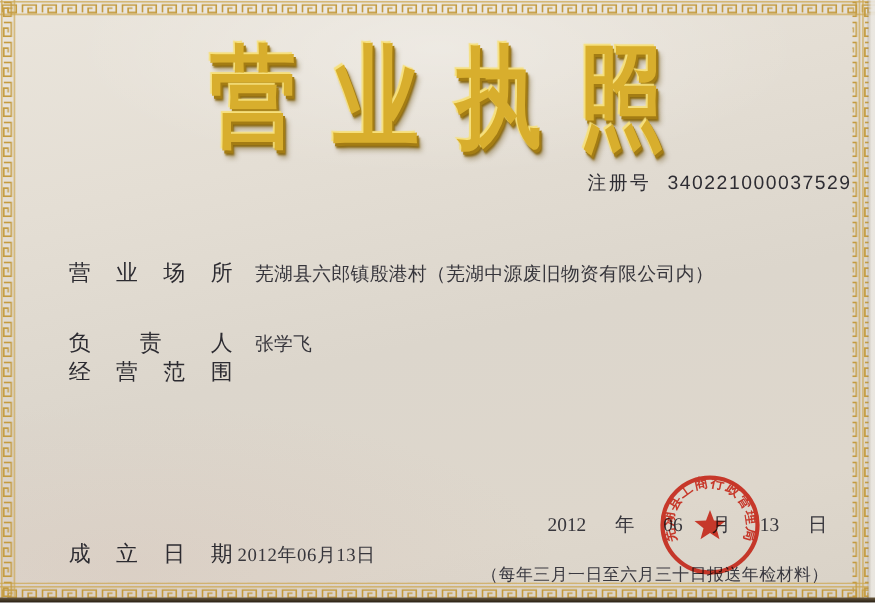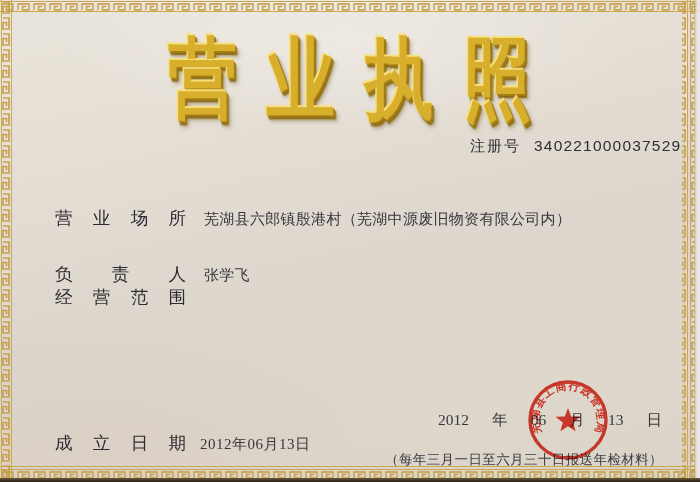--- a/index.html
+++ b/index.html
@@ -29,21 +29,21 @@
   .reg-row .reg-label{letter-spacing:2px;}
   .reg-row .reg-num{margin-left:13px;font-size:15.5px;letter-spacing:1.2px;font-family:Liberation Sans, sans-serif;}
 
   .field-row{position:absolute;left:55px;display:flex;align-items:baseline;white-space:nowrap;}
   .field-label{width:131px;color:#2c2b31;font-size:17.5px;font-weight:500;
     text-align:justify;text-align-last:justify;}
   .field-value{margin-left:18px;color:#37363c;font-size:15px;letter-spacing:.3px;}
   .row-0{top:171px;} .row-1{top:206px;} .row-2{top:262px;} .row-3{top:285px;}
 
   .establish-row{top:431px;}
-  .establish-row .field-value{margin-left:14px;letter-spacing:.5px;}
+  .establish-row .field-value{margin-left:4px;letter-spacing:.5px;}
 
   .issue-row{position:absolute;left:438px;top:410px;width:224px;display:flex;
     justify-content:space-between;align-items:baseline;color:#37363c;font-size:15.5px;}
   .footnote{position:absolute;left:385px;top:451px;color:#3a3940;font-size:13.5px;
     letter-spacing:.4px;white-space:nowrap;}
 
   .seal{position:absolute;left:526px;top:378px;opacity:.9;mix-blend-mode:multiply;}
   .seal text{font-family:"Liberation Sans","DejaVu Sans",sans-serif;font-weight:700;}
 </style>
 </head>

